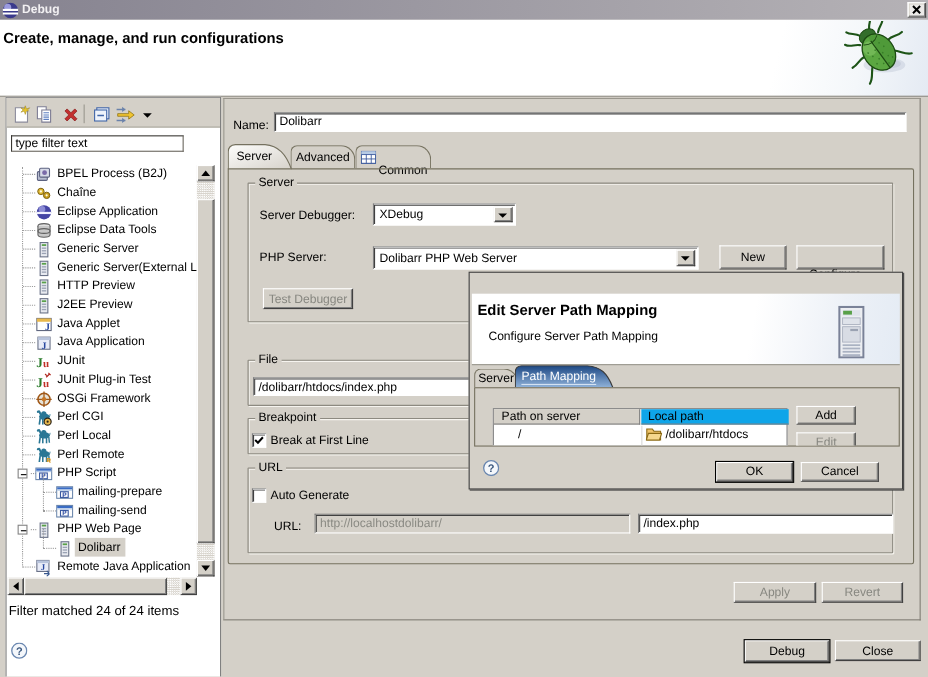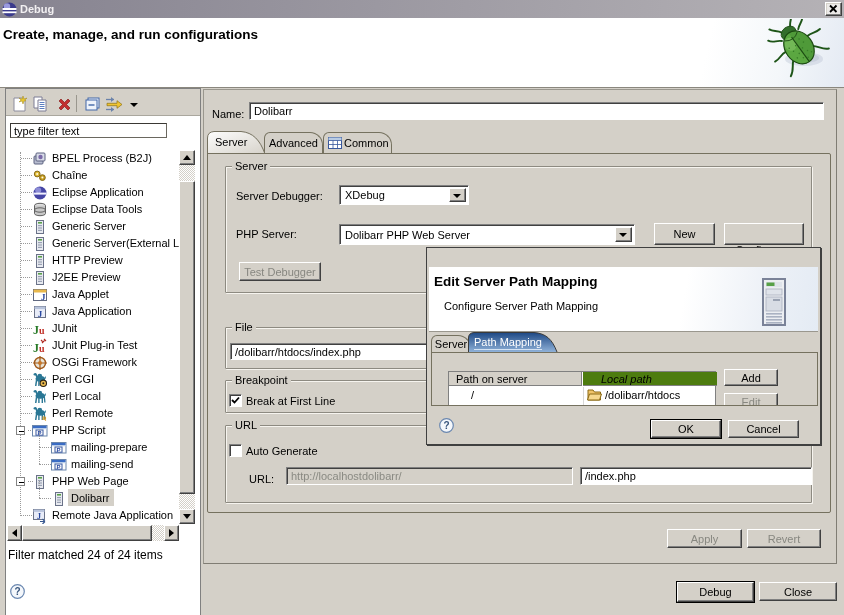--- a/index.html
+++ b/index.html
@@ -432,21 +432,21 @@
 
   <div class="tab" style="left:60px; top:42px; width:59px; height:21px; background:#d4d0c8;padding-left:29px;">
       <span class="tlbl">Advanced</span>
     </div>
   <div class="tab" style="left:119px; top:42px; width:69px; height:21px; background:#d4d0c8;">
     <svg class="abs" style="left:4px; top:4px;" width="14" height="12" viewBox="0 0 14 12">
         <rect x="0.5" y="0.5" width="13" height="11" fill="#fff" stroke="#39589c"></rect>
         <rect x="0.5" y="0.5" width="13" height="3" fill="#b8cbe4"></rect>
         <path d="M0.5,3.5 h13 M0.5,7.5 h13 M5,3.5 v8 M9.5,3.5 v8" stroke="#39589c" stroke-width="0.8" fill="none"></path>
       </svg>
-    <span class="tlbl" style="left:20px; text-align:left;">Common</span>
+    <span class="tlbl" style="left:20px; text-align:left;margin-top:12px;">Common</span>
   </div>
   <svg class="abs" style="left:3px; top:41px;" width="62" height="23" viewBox="0 0 62 23">
     <defs>
         <linearGradient id="tgray" x1="0" y1="0" x2="1" y2="1">
           <stop offset="0" stop-color="#fdfdfc"></stop>
           <stop offset="1" stop-color="#d6d2ca"></stop>
         </linearGradient>
       </defs>
     <path d="M0.5,23 L0.5,7 Q0.5,1 7,0.5 L34,0.5 C46,1.5 53,9 58,23 Z" fill="url(#tgray)"></path>
     <path d="M0.5,23 L0.5,7 Q0.5,1 7,0.5 L34,0.5 C46,1.5 53,9 58,23" fill="none" stroke="#75715f"></path>
@@ -564,21 +564,21 @@
       </defs>
     <path d="M0.5,20 L0.5,6 Q0.5,1 6,0.5 L66,0.5 C78,1.5 84,7 89,20 Z" fill="url(#tblue)"></path>
     <path d="M0.5,20 L0.5,6 Q0.5,1 6,0.5 L66,0.5 C78,1.5 84,7 89,20" fill="none" stroke="#3a3a3a"></path>
   </svg>
   <div class="abs" style="left:47px; top:88px; font-size:11px; color:#fff; border-bottom:1px solid #d4e2f2; padding-bottom:1px;">Path Mapping</div>
 
   <div class="abs" style="left:4px; top:104px; width:387px; height:54px; border:1px solid #75715f; overflow:hidden;">
 
     <div class="abs" style="left:16px; top:18px; width:268px; height:35px; background:#fff; border:1px solid #808080;">
       <div class="abs" style="left:0; top:0; width:133px; height:14px; background:#d4d0c8; border-right:1px solid #808080; border-bottom:1px solid #808080; padding:1px 0 0 7px;">Path on server</div>
-      <div class="abs" style="left:134px; top:0; width:134px; height:14px; background:#4d7c0f; border-bottom:1px solid #808080; padding:1px 0 0 18px;font-style:italic;">Local path</div>
+      <div class="abs" style="left:134px; top:0; width:134px; height:14px; background:#0ea5e9; border-bottom:1px solid #808080; padding:1px 0 0 6px;">Local path</div>
       <div class="abs" style="left:134px; top:15px; width:1px; height:20px; background:#d8d8d8;"></div>
         <div class="abs" style="left:22px; top:17px;">/</div>
       <svg class="abs" style="left:138px; top:16px;" width="15" height="13" viewBox="0 0 15 13">
           <path d="M1,2 h5 l1.5,2 h6 l0,8 h-12.5 z" fill="#f0c46a" stroke="#8c6a14"></path>
           <path d="M2.5,6 h12 l-2,6 h-12 z" fill="#f6d88e" stroke="#8c6a14"></path>
         </svg>
       <div class="abs" style="left:156px; top:17px;">/dolibarr/htdocs</div>
     </div>
     <div class="btn" style="left:292px; top:16px; width:54px; height:17px;">
         <span class="lbl" style="top:2px;">Add</span>

